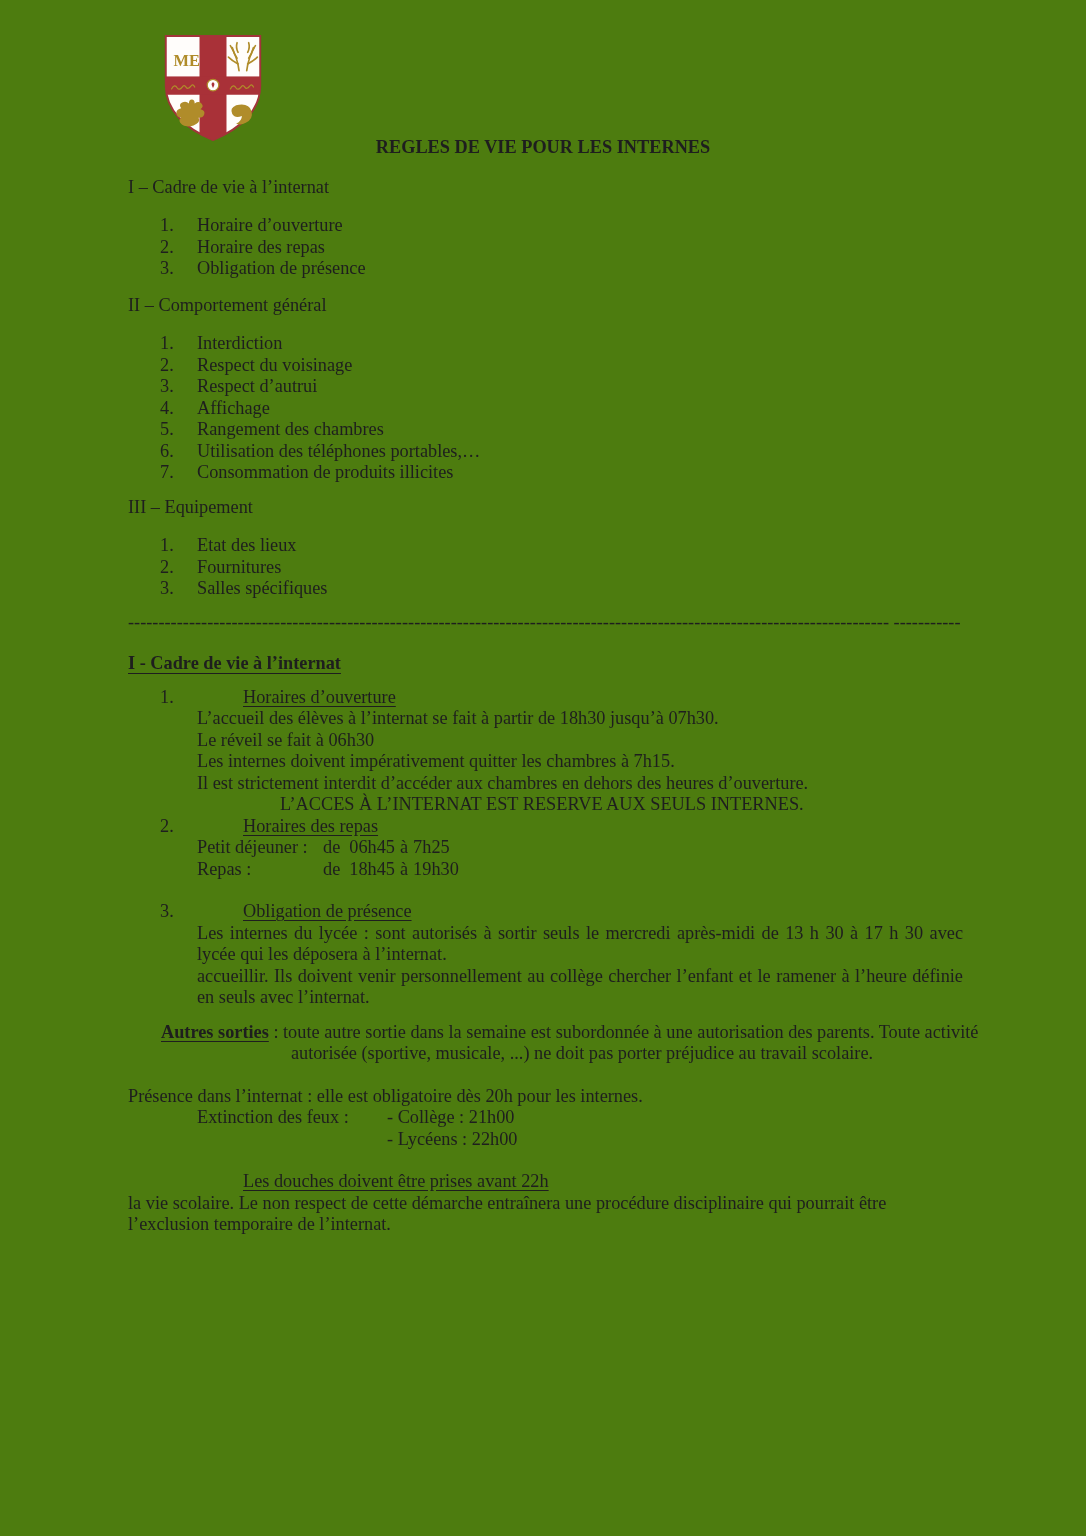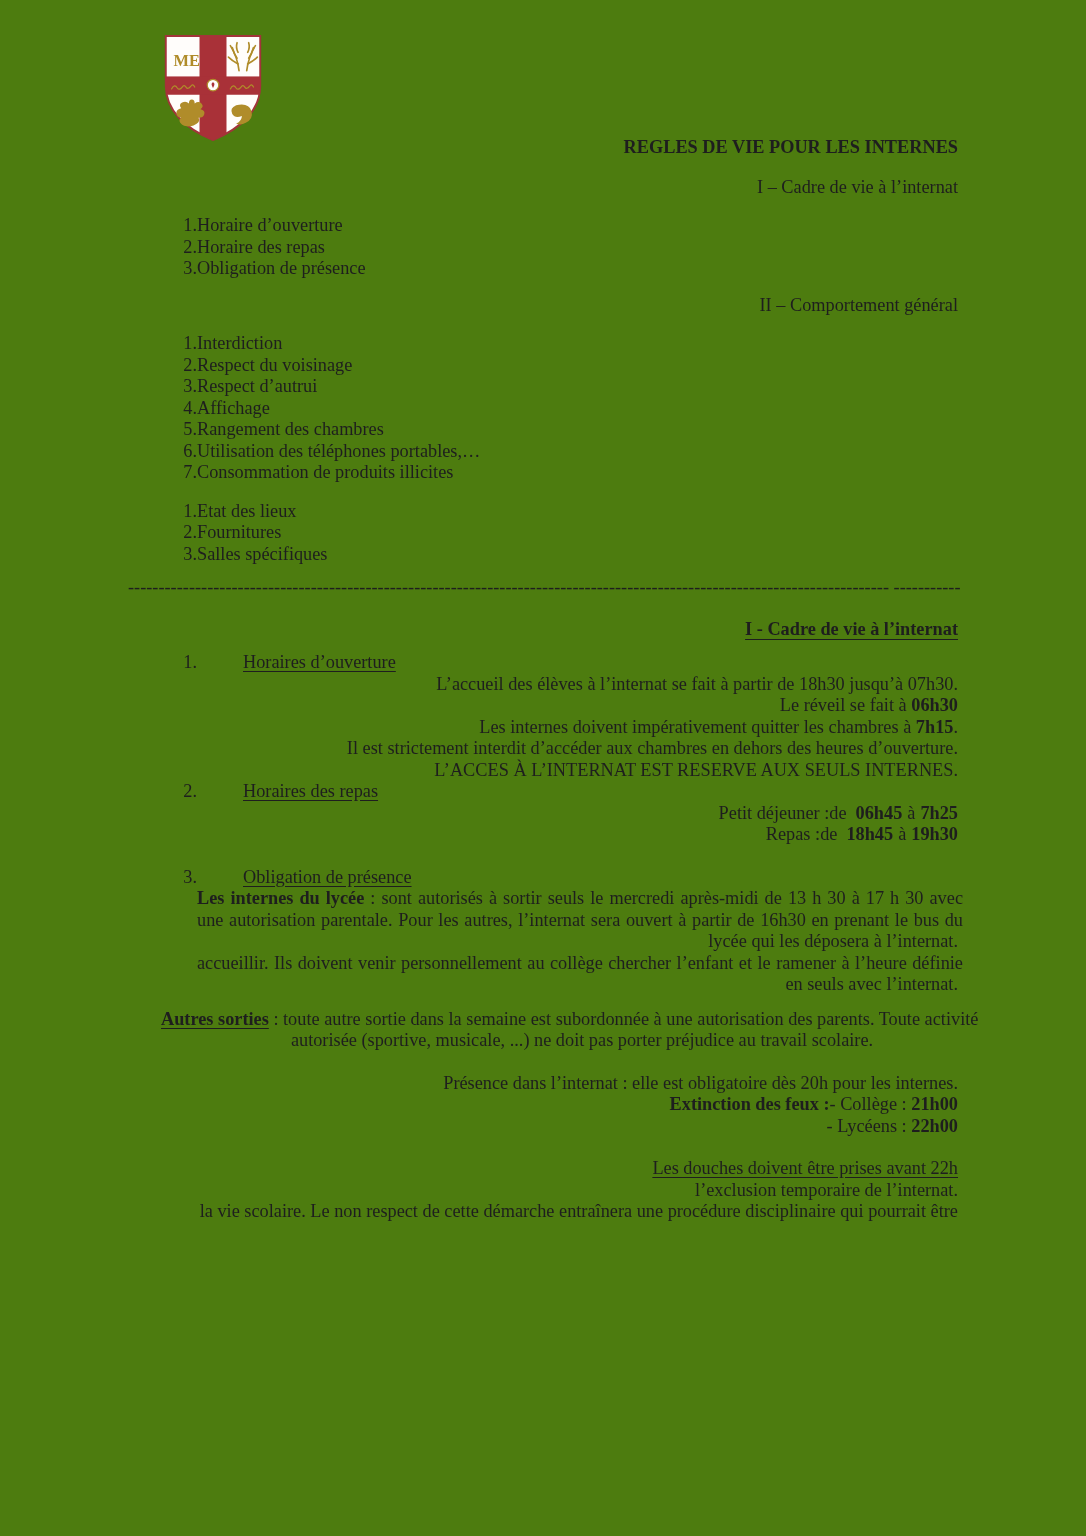--- a/index.html
+++ b/index.html
@@ -15,34 +15,34 @@
     color:#1e1e1e;
   }
   .content{padding:0 128px;}
   .crest{position:absolute;left:160px;top:34px;width:106px;height:108px;}
   .title{margin-top:137px;text-align:center;font-weight:bold;}
   .mtA{margin-top:18px}.mtB{margin-top:17px}.mtC{margin-top:15px}.mtD{margin-top:13px}
   .mtE{margin-top:12px}.mtF{margin-top:20px}.mtG{margin-top:21px}.mtH{margin-top:14px}
   .li{display:flex;padding-left:32px;}
   .num{width:37px;flex-shrink:0;}
   .ind{padding-left:69px;}
-  .nw{white-space:nowrap;text-align:right;}
+  .nw{white-space:nowrap;}
   .u{text-decoration:underline;text-underline-offset:3px;margin-left:46px;}
   .bu{font-weight:bold;text-decoration:underline;text-underline-offset:3px;margin-left:33px;}
   .body-heading{font-weight:bold;text-decoration:underline;text-underline-offset:4px;}
   .acces{margin-left:83px;}
   .jline{width:766px;text-align:justify;text-align-last:justify;}
   .meal-label{display:inline-block;width:126px;}
   .meal-de{margin-right:9px;}
   .meal-a{margin:0 5px;}
   .ext-label{display:inline-block;width:190px;}
   .ext2{padding-left:259px;}
   .autres-l2{margin-left:69px;width:770px;text-align:center;}
   .sep{white-space:nowrap;overflow:hidden;width:860px;letter-spacing:0;}
-  b{font-weight:bold;}
+  b{font-weight:normal;}
 </style>
 </head>
 <body>
 
 <div class="page">
 
   <svg class="crest" viewBox="0 0 110 112" aria-hidden="true">
     <defs>
       <clipPath id="sh">
           <path d="M6,2 H104 V54 C104,79 84,98 55,110 C26,98 6,79 6,54 Z"></path>
@@ -123,20 +123,21 @@
       <div class="li nw">
           <span class="num">6.</span>
           <span>Utilisation des téléphones portables,…</span>
         </div>
       <div class="li nw">
           <span class="num">7.</span>
           <span>Consommation de produits illicites</span>
         </div>
     </div>
 
+    <div class="mtD nw">III – Equipement</div>
     <div class="mtB">
       <div class="li nw">
           <span class="num">1.</span>
           <span>Etat des lieux</span>
         </div>
       <div class="li nw">
           <span class="num">2.</span>
           <span>Fournitures</span>
         </div>
       <div class="li nw">
@@ -166,36 +167,33 @@
     <div class="ind nw"><span class="meal-label">Petit déjeuner :</span><span class="meal-de">de</span><b>06h45</b><span class="meal-a">à</span><b>7h25</b></div>
     <div class="ind nw"><span class="meal-label">Repas :</span><span class="meal-de">de</span><b>18h45</b><span class="meal-a">à</span><b>19h30</b></div>
 
     <div class="li mtG nw">
         <span class="num">3.</span>
         <span class="u">Obligation de présence</span>
       </div>
     <div class="ind">
         <div class="jline"><b>Les internes du lycée</b><span> : sont autorisés à sortir seuls le mercredi après-midi de 13 h 30 à 17 h 30 avec</span></div>
       </div>
-    <div class="ind">
-        <div class="jline">une autorisation parentale. Pour les autres, l’internat sera ouvert à partir de 16h30 en prenant le bus du</div>
-      </div>
     <div class="ind nw">lycée qui les déposera à l’internat.</div>
 
     <div class="ind">
         <div class="jline">accueillir. Ils doivent venir personnellement au collège chercher l’enfant et le ramener à l’heure définie</div>
       </div>
     <div class="ind nw">en seuls avec l’internat.</div>
 
     <div class="mtD nw"><span class="bu">Autres sorties</span><span> : toute autre sortie dans la semaine est subordonnée à une autorisation des parents. Toute activité</span></div>
     <div class="autres-l2 nw">autorisée (sportive, musicale, ...) ne doit pas porter préjudice au travail scolaire.</div>
 
     <div class="mtG nw">Présence dans l’internat : elle est obligatoire dès 20h pour les internes.</div>
     <div class="ind nw"><b class="ext-label">Extinction des feux :</b><span>- Collège : </span><b>21h00</b></div>
     <div class="ind ext2 nw"><span>- Lycéens : </span><b>22h00</b></div>
 
     <div class="ind mtG nw"><span class="u">Les douches doivent être prises avant 22h</span></div>
 
+    <div class="nw">la vie scolaire. Le non respect de cette démarche entraînera une procédure disciplinaire qui pourrait être</div>
     <div class="nw">l’exclusion temporaire de l’internat.</div>
-    <div class="nw">la vie scolaire. Le non respect de cette démarche entraînera une procédure disciplinaire qui pourrait être</div>
 
   </div>
 </div>
 
 </body></html>

